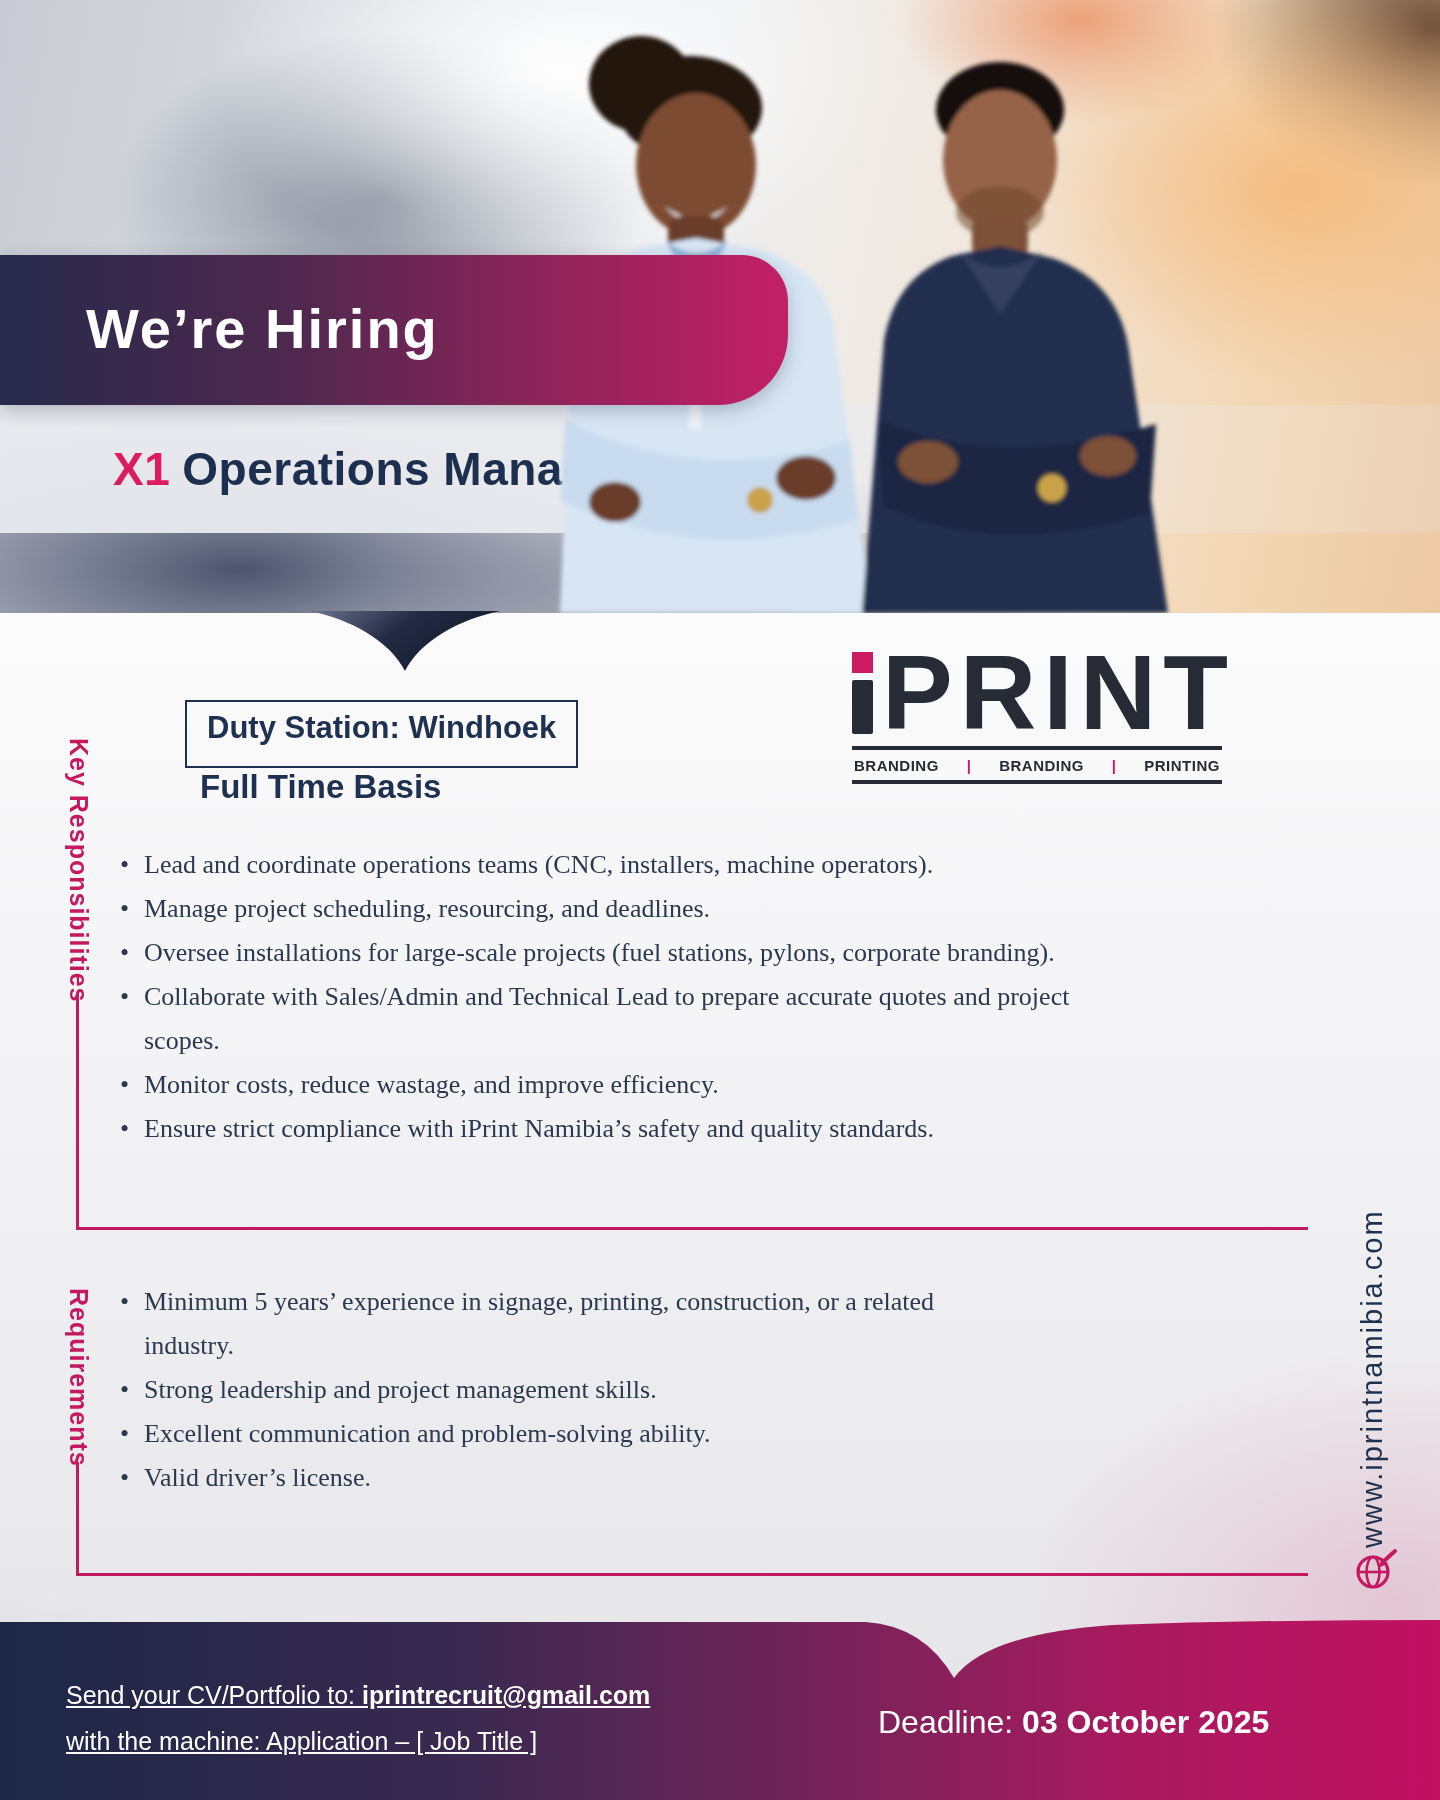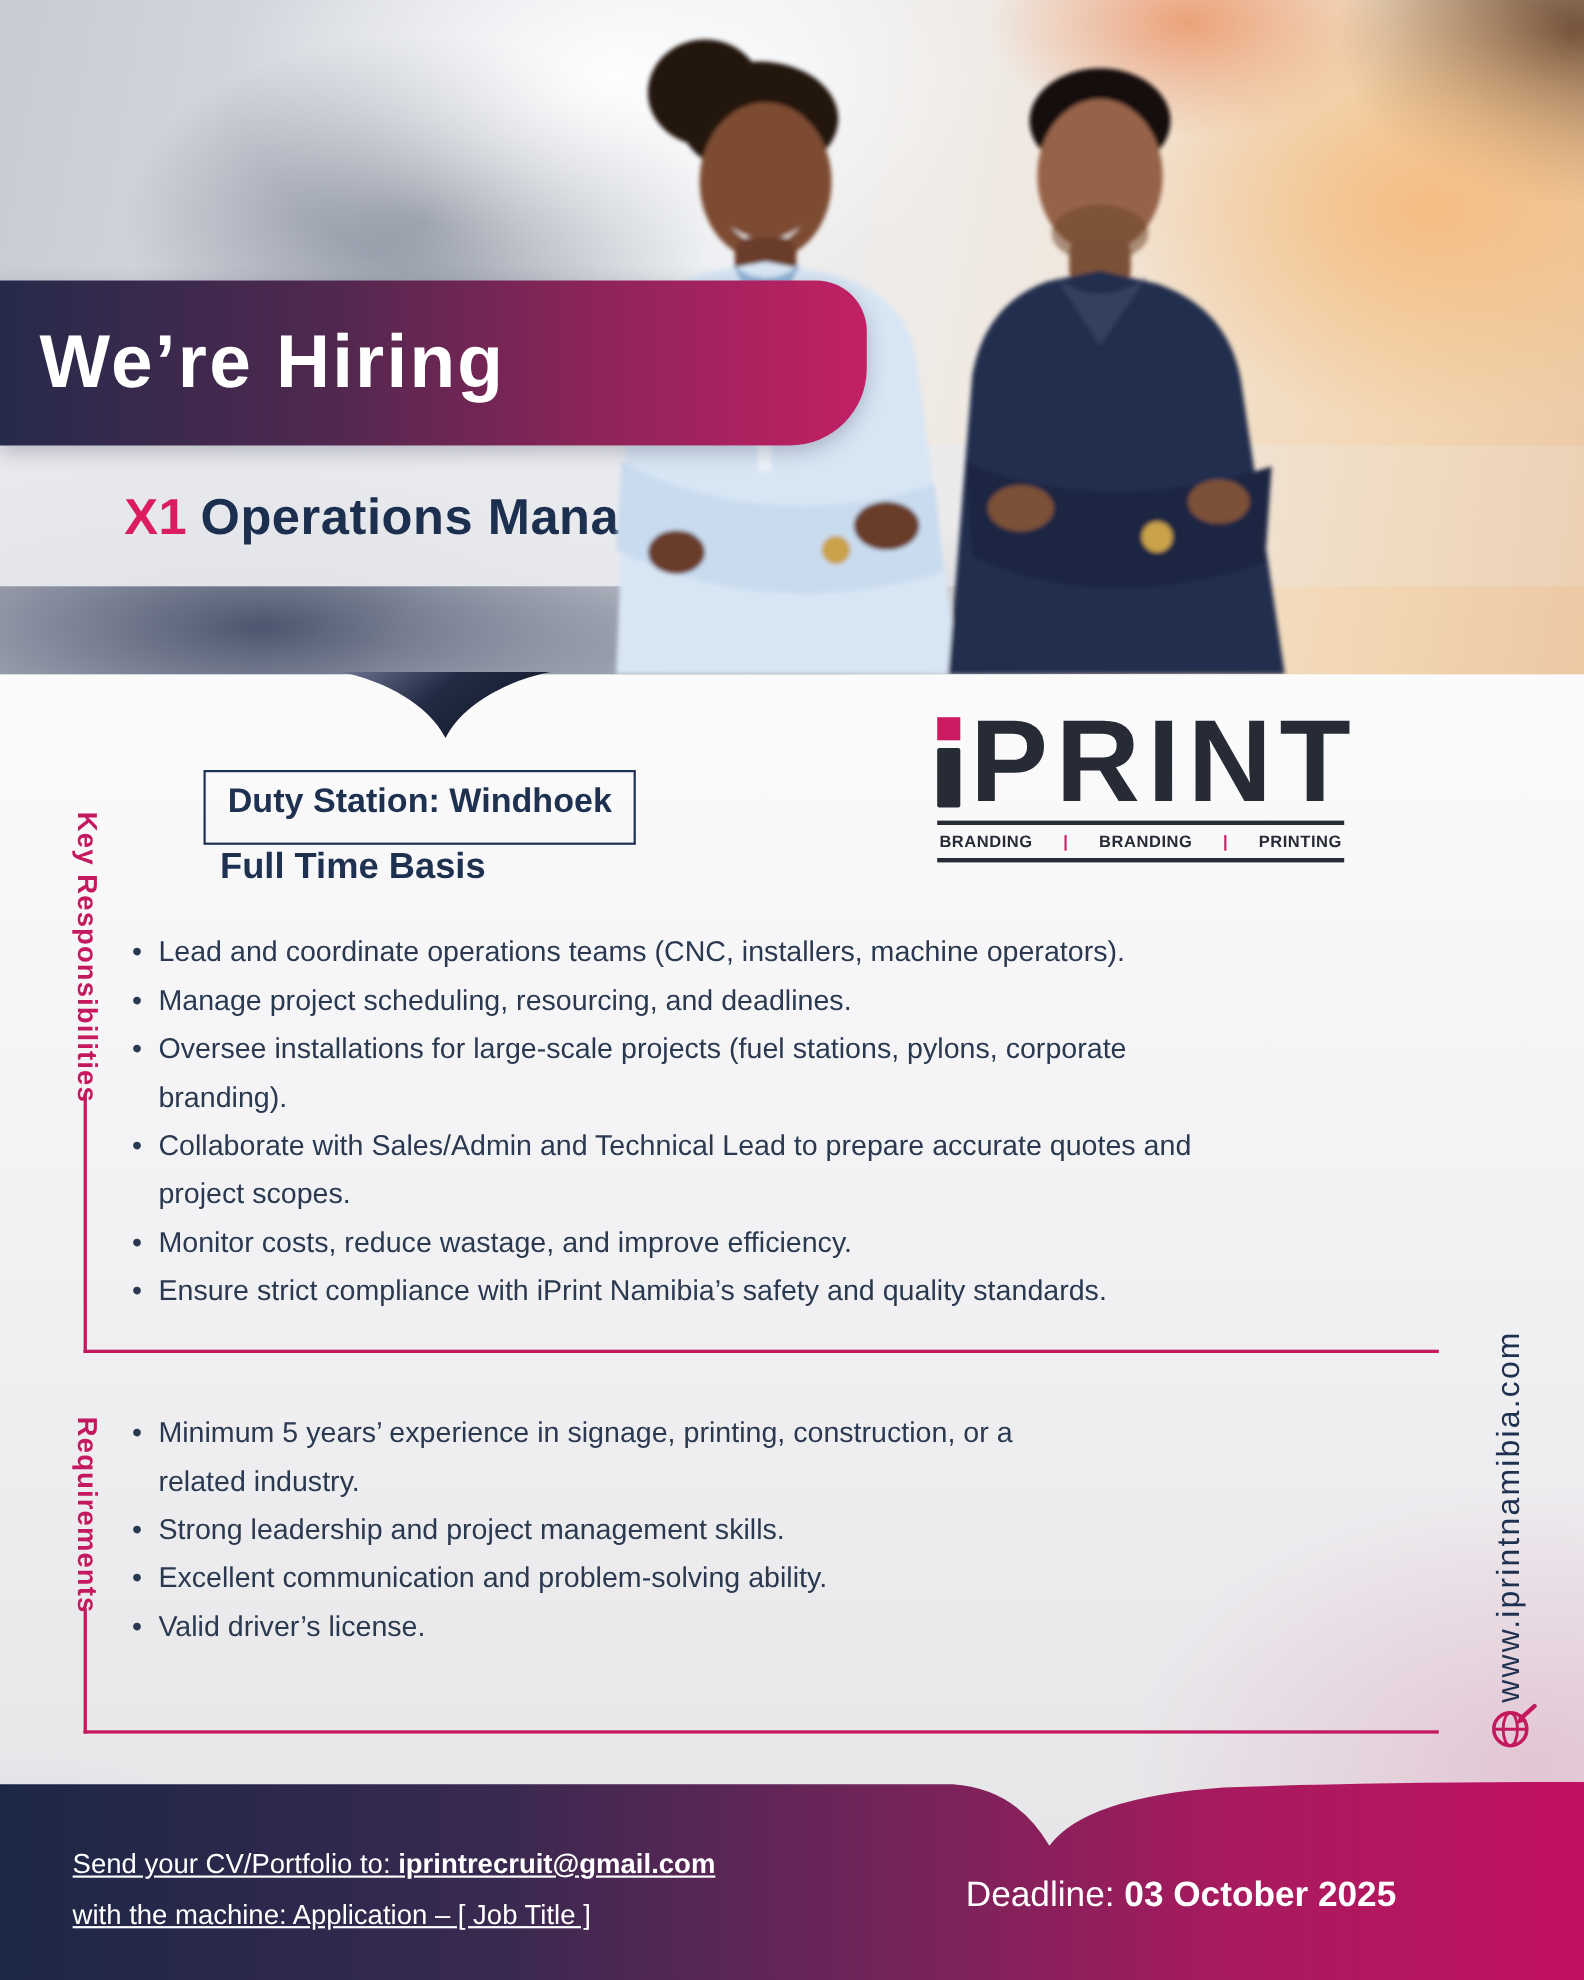--- a/index.html
+++ b/index.html
@@ -32,21 +32,21 @@
   }
   .strip-inner{padding-left:65px;line-height:128px;font-weight:bold;font-size:46px;letter-spacing:.5px;white-space:nowrap;}
   .role-count{color:#db1d5f;margin-left:48px;}
   .role-title{color:#1d2f4e;margin-left:12px;}
   .band{
     position:absolute;left:0;top:255px;width:788px;height:150px;
     background:linear-gradient(90deg,#262a4b 0%,#50284f 38%,#8f2459 70%,#c32064 100%);
     border-radius:0 46px 70px 0;
     box-shadow:0 6px 18px rgba(30,30,60,.25);
   }
-  .band-text{color:#ffffff;font-weight:bold;font-size:68px;letter-spacing:2px;line-height:148px;padding-left:36px;white-space:nowrap;}
+  .band-text{color:#ffffff;font-weight:bold;font-size:56px;letter-spacing:2px;line-height:148px;padding-left:86px;white-space:nowrap;}
   .people{position:absolute;left:0;top:0;width:1440px;height:613px;}
   .vtail{position:absolute;left:310px;top:611px;width:190px;height:62px;}
   
   .duty-box{
     position:absolute;left:185px;top:700px;
     border:2.5px solid #1e3150;padding:8px 20px 20px 20px;
     font-weight:bold;font-size:31px;color:#1e3150;white-space:nowrap;
   }
   .basis{position:absolute;left:200px;top:768px;font-weight:bold;font-size:33px;color:#1e3150;white-space:nowrap;}
   
@@ -67,21 +67,21 @@
     font-weight:bold;font-size:25px;color:#c4195e;letter-spacing:1px;white-space:nowrap;
   }
   .v-label.resp{top:738px;}
   .v-label.req{top:1288px;}
   .pink-vline{position:absolute;left:76px;width:3px;background:#c4195e;}
   .pink-hline{position:absolute;left:76px;width:1232px;height:3px;background:#c4195e;}
   .vl-resp{top:994px;height:236px;}
   .hl-resp{top:1227px;}
   .vl-req{top:1462px;height:114px;}
   .hl-req{top:1573px;}
-  ul.blist{position:absolute;left:118px;margin:0;padding:0;list-style:none;}
+  ul.blist{position:absolute;left:118px;margin:0;padding:0;list-style:none;font-family:Liberation Serif, serif;}
   ul.blist li{
     position:relative;padding-left:26px;font-size:26px;line-height:44px;color:#2a3950;
   }
   ul.blist li::before{content:"•";position:absolute;left:2px;top:0;color:#2a3950;}
   .resp-list{top:843px;width:1010px;}
   .resp-list li:nth-child(3){max-width:920px;}
   .resp-list li:nth-child(4){max-width:975px;}
   .req-list{top:1280px;width:845px;}
   .req-list li:first-child{max-width:815px;}
   

